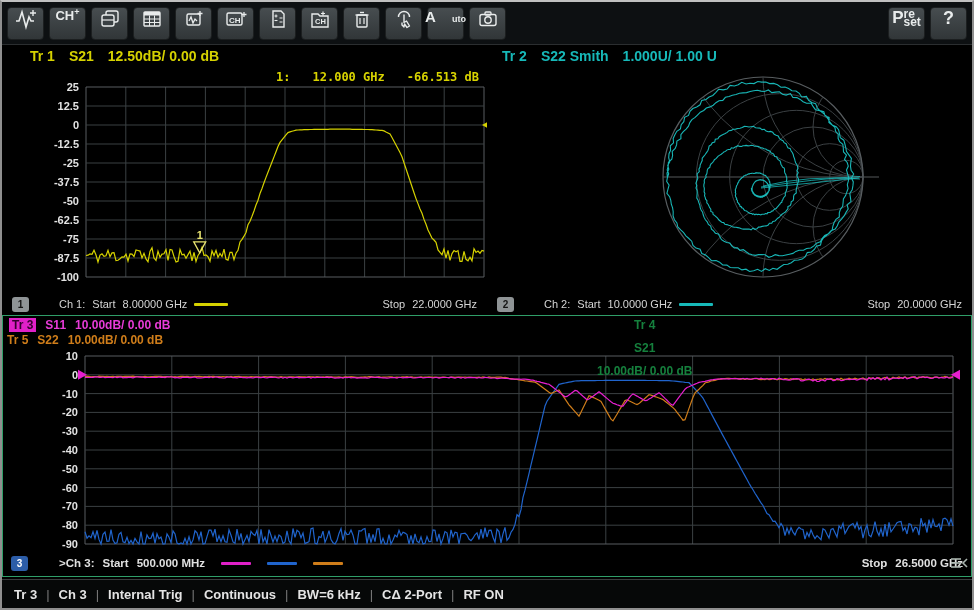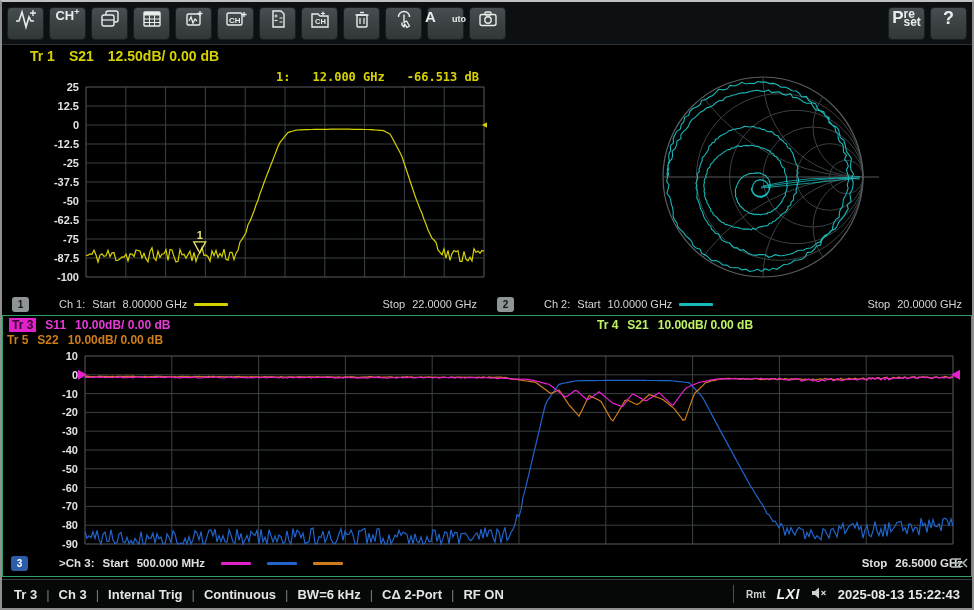--- a/index.html
+++ b/index.html
@@ -42,21 +42,21 @@
   .dash-blue{background:#2064cc;width:30px;}
   .dash-orange{background:#cf7d1a;width:30px;}
   .f-spacer{flex:1;}
   .chlbl{margin-left:23px;}
   
   .bottom-panel{position:relative;height:260px;border:1px solid #2f9e68;box-sizing:content-box;}
   .trrow{position:absolute;display:flex;gap:9px;font-size:12px;font-weight:600;align-items:center;z-index:2;}
   .tr3row{top:2px;left:6px;color:#e83bd8;}
   .tr3hl{background:#e020c8;color:#35002f;padding:0 3px;font-weight:bold;}
   .tr5row{top:17px;left:4px;color:#cf7d1a;}
-  .tr4row{top:2px;left:594px;color:#bef264;}
+  .tr4row{top:2px;left:594px;color:#15803d;flex-direction:column;}
   #plot3{position:absolute;top:36px;left:0;}
   .b-footer{position:absolute;bottom:1px;left:0;right:0;height:24px;display:flex;align-items:center;
     font-size:11.5px;color:#e0e0e0;padding:0 8px;gap:8px;font-weight:bold;}
   .b-footer .dash{margin-left:8px;}
   .menu-ic{position:absolute;right:2px;bottom:2px;z-index:4;}
   
   .statusbar{height:28px;margin-top:2px;border-top:1px solid #3a3d3e;background:#060808;display:flex;align-items:center;
     padding:0 12px;font-size:13px;font-weight:bold;color:#e4e4e4;}
   .sep{color:#787878;padding:0 9px;font-weight:normal;}
   .sb-right{margin-left:auto;display:flex;align-items:center;gap:11px;border-left:1px solid #4a4d4e;padding-left:12px;height:18px;}
@@ -246,20 +246,25 @@
         <span>Start</span>
         <span>8.00000 GHz</span>
         <span class="dash dash-yellow"></span>
         <span class="f-spacer"></span>
         <span>Stop</span>
         <span>22.0000 GHz</span>
       </div>
     </div>
 
     <div class="panel">
+      <div class="p-header hdr-cyan">
+        <span>Tr 2</span>
+        <span>S22 Smith</span>
+        <span>1.000U/ 1.00 U</span>
+      </div>
       <svg id="plot2" class="plotsvg" width="485" height="230">
           <defs>
             <clipPath id="smclip">
               <circle cx="276" cy="114" r="99.5"></circle>
             </clipPath>
           </defs>
           <line x1="176" y1="114" x2="392" y2="114" stroke="#55595b" stroke-width="1"></line>
           <circle cx="292.6666666666667" cy="114" r="83.33333333333334" fill="none" stroke="#3b4043" stroke-width="1"></circle>
           <circle cx="309.3333333333333" cy="114" r="66.66666666666667" fill="none" stroke="#3b4043" stroke-width="1"></circle>
           <circle cx="326" cy="114" r="50" fill="none" stroke="#3b4043" stroke-width="1"></circle>
@@ -377,26 +382,15 @@
     <span class="sep">|</span>
     <span>Internal Trig</span>
     <span class="sep">|</span>
     <span>Continuous</span>
     <span class="sep">|</span>
     <span>BW=6 kHz</span>
     <span class="sep">|</span>
     <span>CΔ 2-Port</span>
     <span class="sep">|</span>
     <span>RF ON</span>
-    <div class="sb-right">
-      <span class="rmt">Rmt</span>
-      <span class="lxi">LXI</span>
-      <span>
-        <svg width="16" height="14" viewBox="0 0 16 14">
-            <polygon points="1,5 4,5 8,1.5 8,12.5 4,9 1,9" fill="#ccd1d1"></polygon>
-            <path d="M10.5,5 l4,4 M14.5,5 l-4,4" stroke="#ccd1d1" stroke-width="1.3"></path>
-          </svg>
-      </span>
-      <span class="dt">2025-08-13 15:22:43</span>
-    </div>
   </div>
 
 </div>
 
 </body></html>

